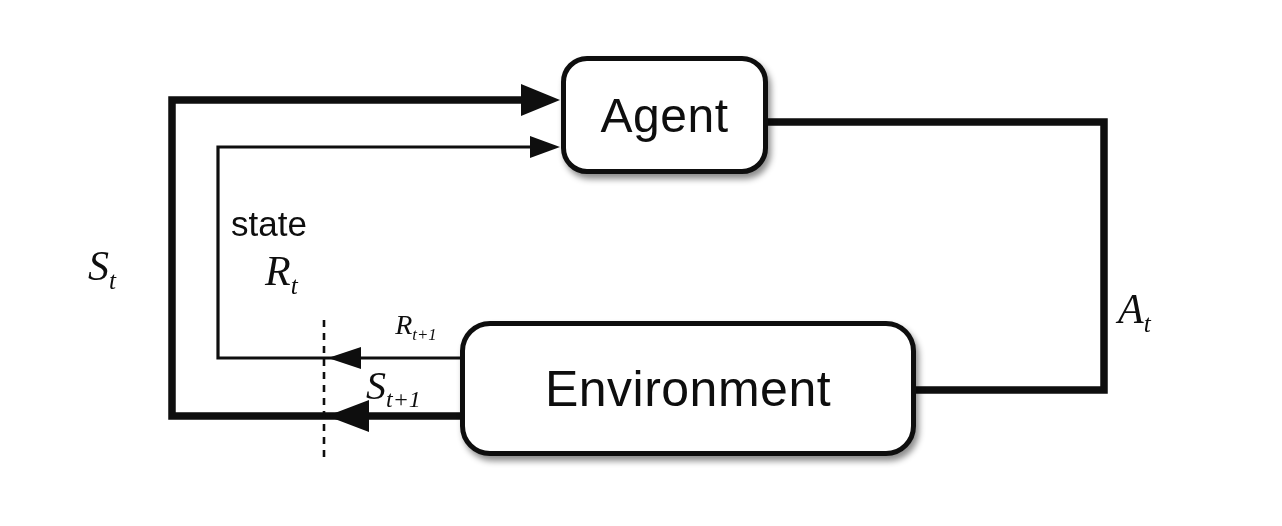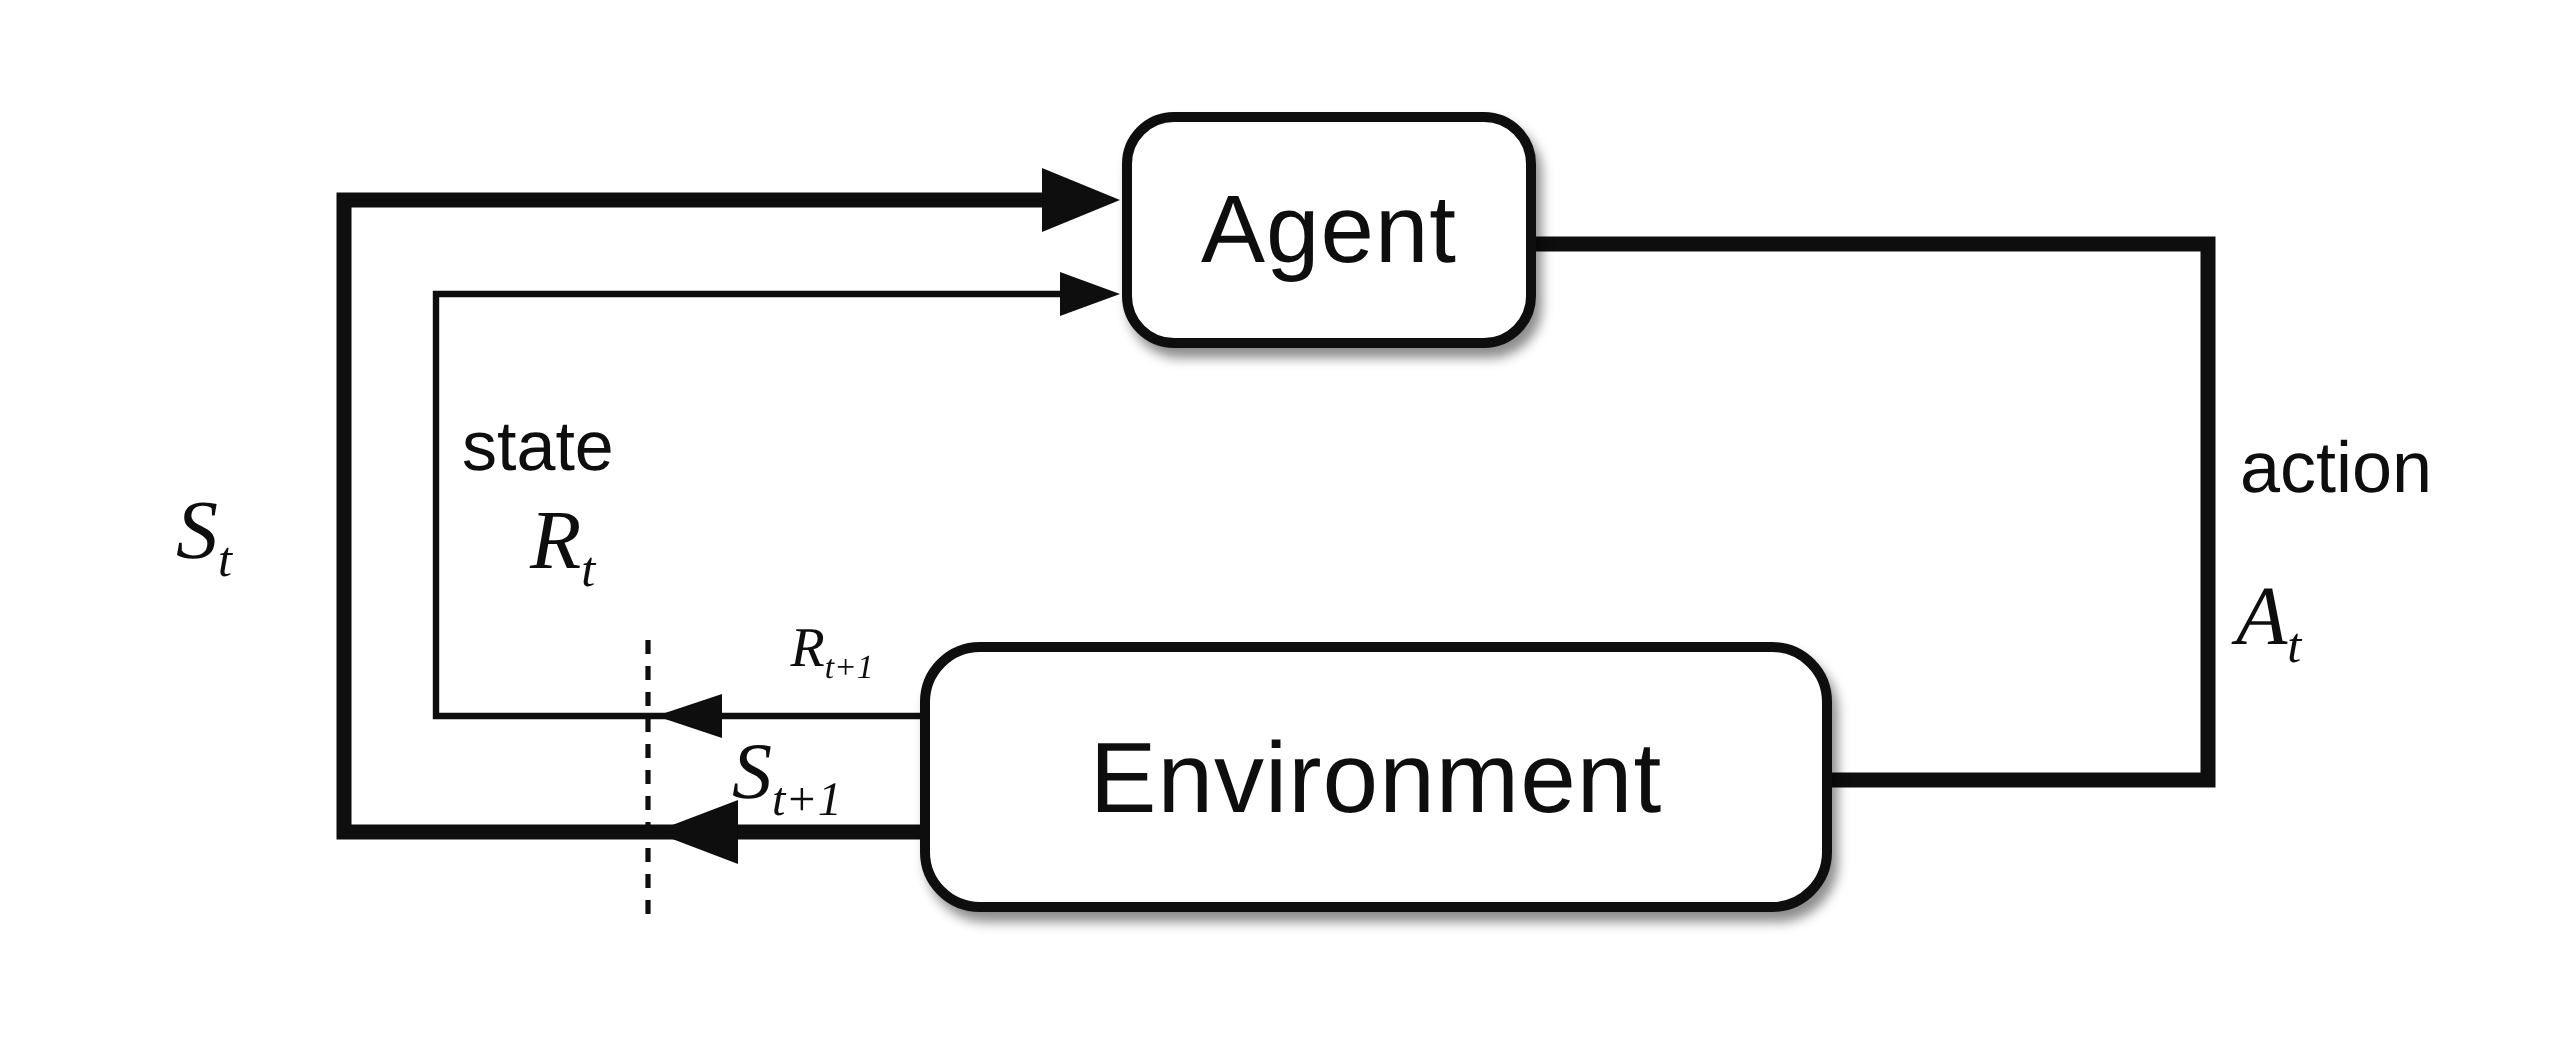--- a/index.html
+++ b/index.html
@@ -95,20 +95,19 @@
   </div>
   <div class="box box-env">
     <span>Environment</span>
   </div>
 
   <div class="math math-st"><span>S</span><sub>t</sub></div>
 
   <div class="word word-reward">state</div>
   <div class="math math-rt"><span>R</span><sub>t</sub></div>
 
-  <div class="word word-action">action</div>
   <div class="math math-at"><span>A</span><sub>t</sub></div>
 
   <div class="math math-rt1"><span>R</span><sub>t+1</sub></div>
 
   <div class="math math-st1"><span>S</span><sub>t+1</sub></div>
 
 </div>
 
 </body></html>

